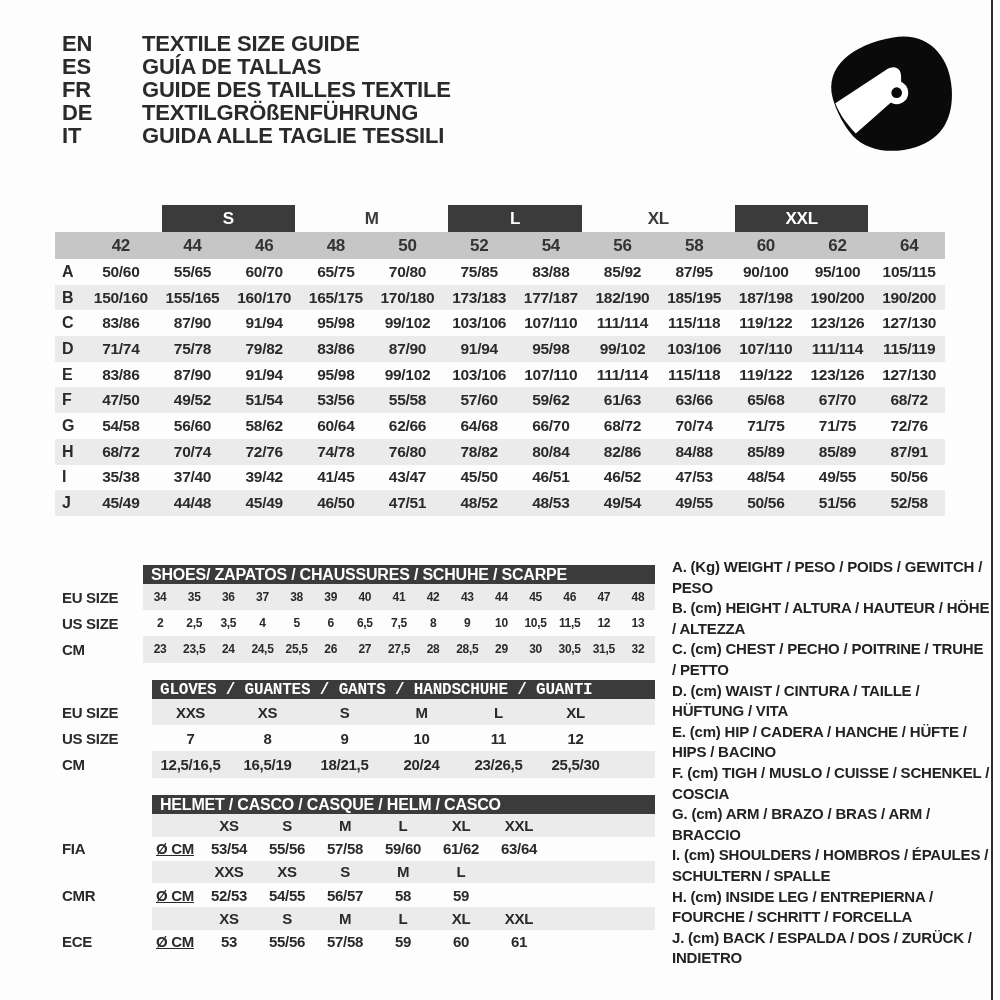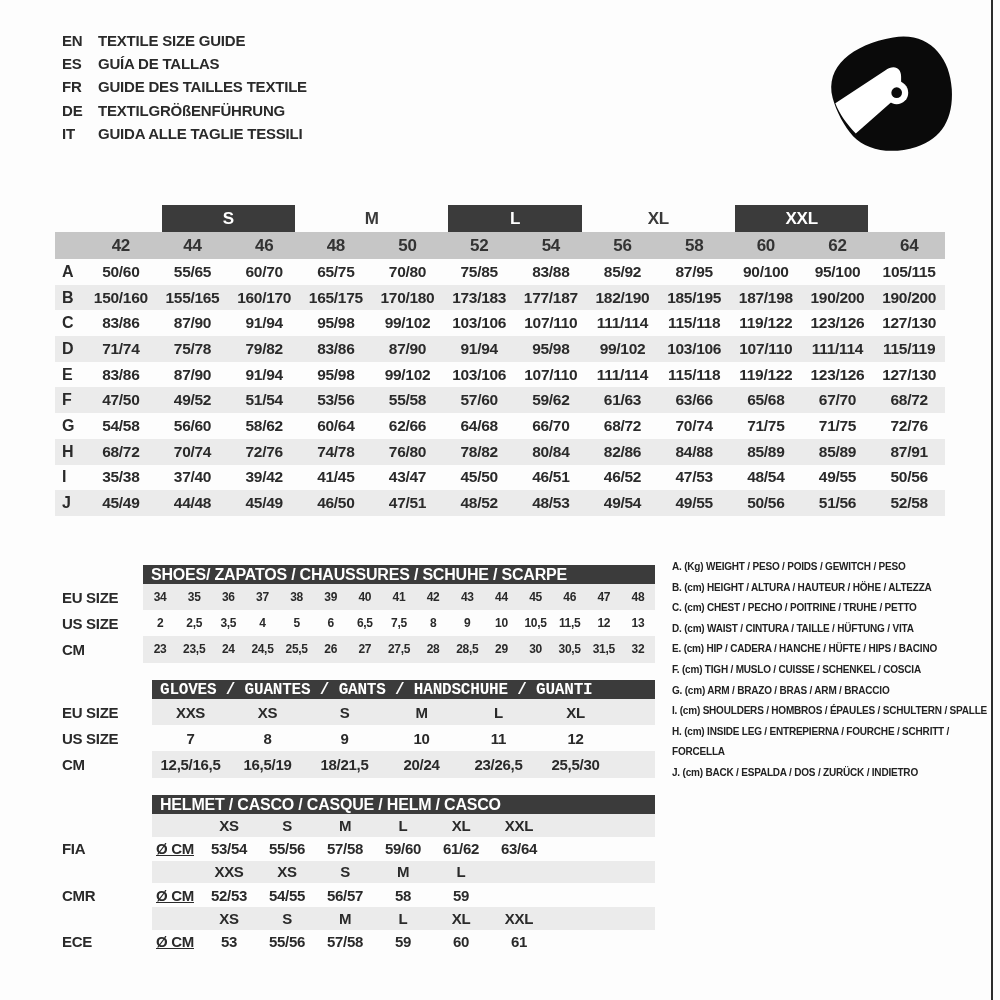--- a/index.html
+++ b/index.html
@@ -7,21 +7,21 @@
   body {
     width:1000px; height:1000px;
     font-family:"Liberation Sans", sans-serif;
     color:#2a2a2a;
     -webkit-font-smoothing:antialiased;
   }
   .page { position:relative; width:1000px; height:1000px; background:#fdfdfd; overflow:hidden; }
 
   
   .lang-header { position:absolute; left:62px; top:32px; }
-  .lang-row { display:flex; height:23.2px; font-size:15px; font-weight:700; letter-spacing:-0.2px; }
+  .lang-row { display:flex; height:23.2px; align-items:center; font-size:22px; font-weight:700; letter-spacing:-0.2px;gap:44px; }
   .lang-code { width:36px; }
 
   
   .helmet-icon { position:absolute; left:806px; top:24px; width:160px; height:148px; }
 
   
   .row { display:grid; }
   .c { display:flex; align-items:center; justify-content:center; font-weight:700; white-space:nowrap; letter-spacing:-0.3px; }
   .lab { justify-content:flex-start; padding-left:7px; }
   .bar { background:#3b3b3b; color:#ffffff; display:flex; align-items:center; padding-left:8px;
@@ -58,21 +58,21 @@
   .helmet-table { position:absolute; left:55px; top:787px; width:600px; }
   .hm-row { grid-template-columns:97px 48px repeat(6, 58px) 1fr; }
   .hm-row.head { height:27px;text-align:right; }
   .hm-row.sizes { height:22.5px; }
   .hm-row.data { height:24px; }
   .hm-row .c { font-size:15px; }
   .hm-row .unit { justify-content:flex-start; padding-left:4px;text-decoration:underline; }
 
   
   .legend { position:absolute; left:672px; top:557px; width:318px; }
-  .legend-entry { font-size:10px; font-weight:700; line-height:20.6px; letter-spacing:-0.2px; color:#222; }
+  .legend-entry { font-size:15px; font-weight:700; line-height:20.6px; letter-spacing:-0.2px; color:#222; }
 
   
   .edge-line { position:absolute; left:991px; top:0; width:2px; height:1000px; background:#2d2d2d; }
 </style>
 </head>
 <body>
 
 <div class="page">
 
   <header class="lang-header" id="langs">

